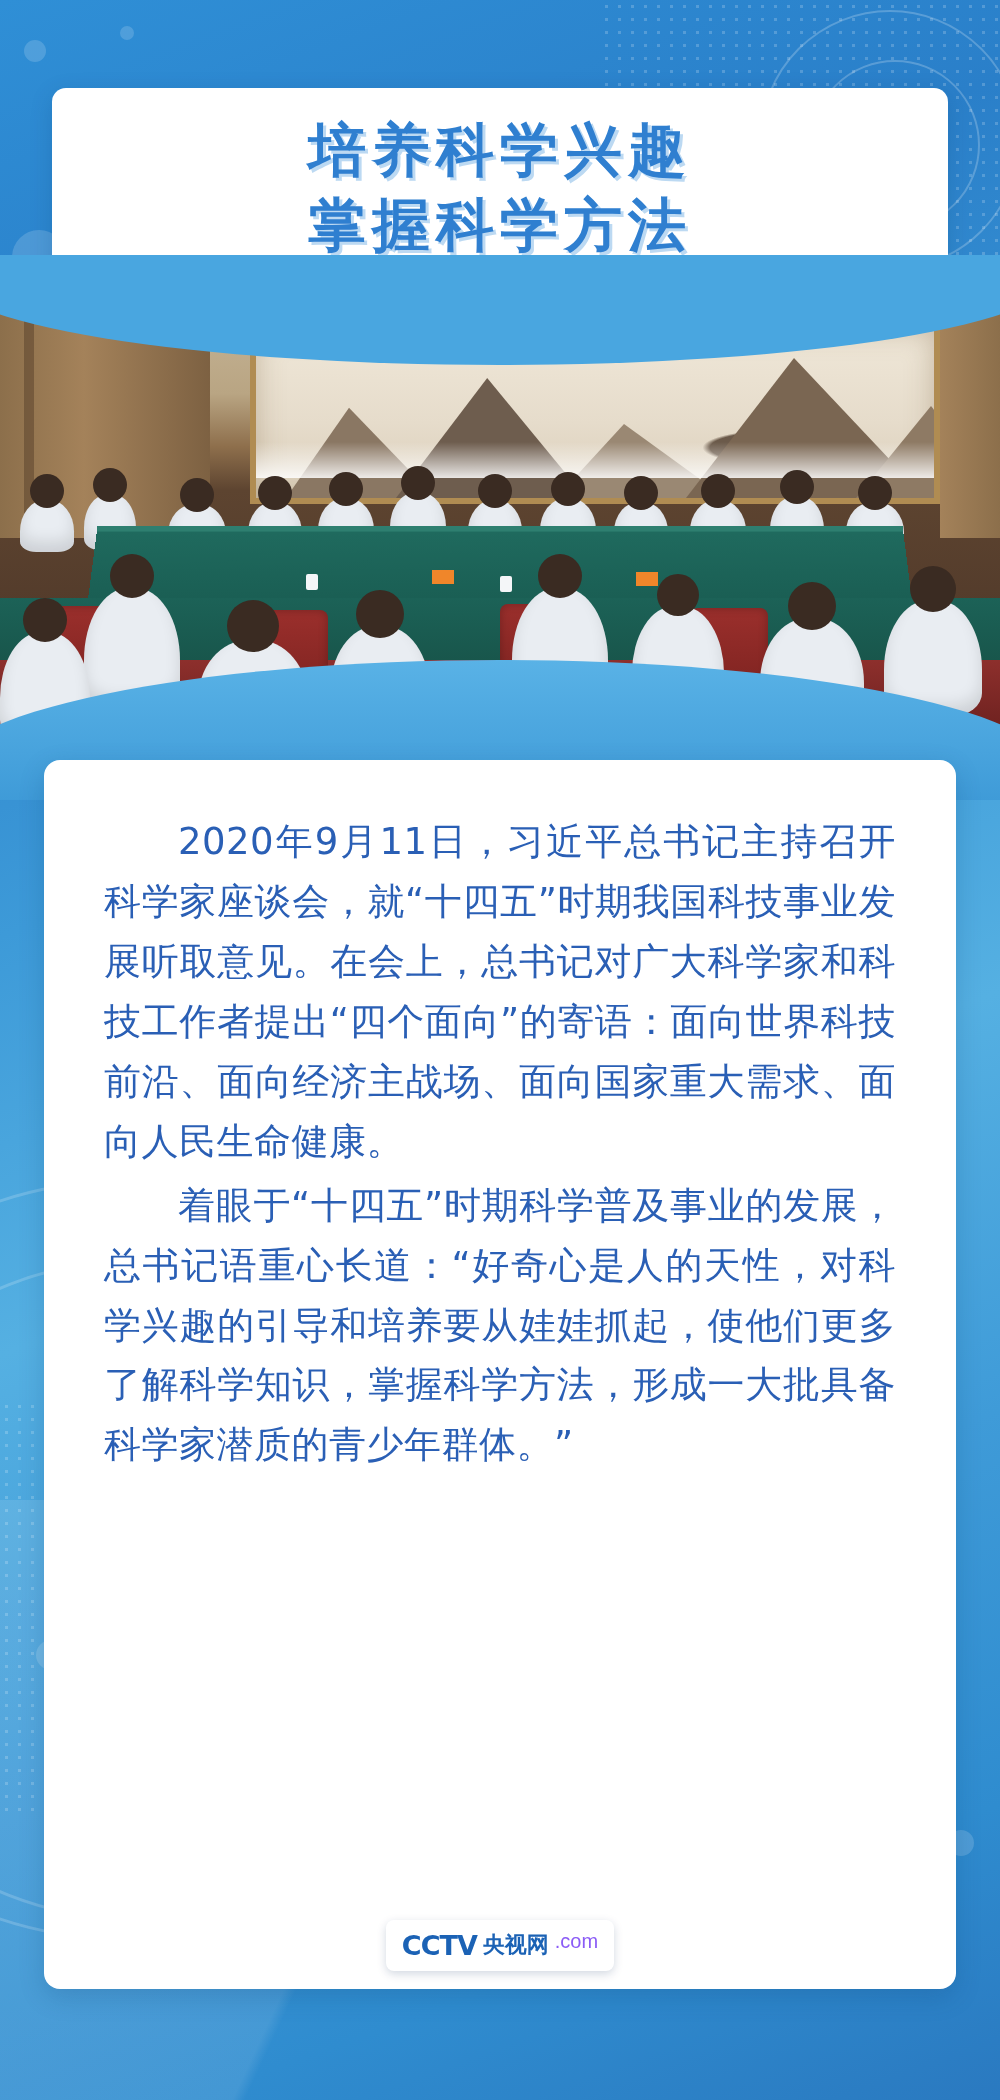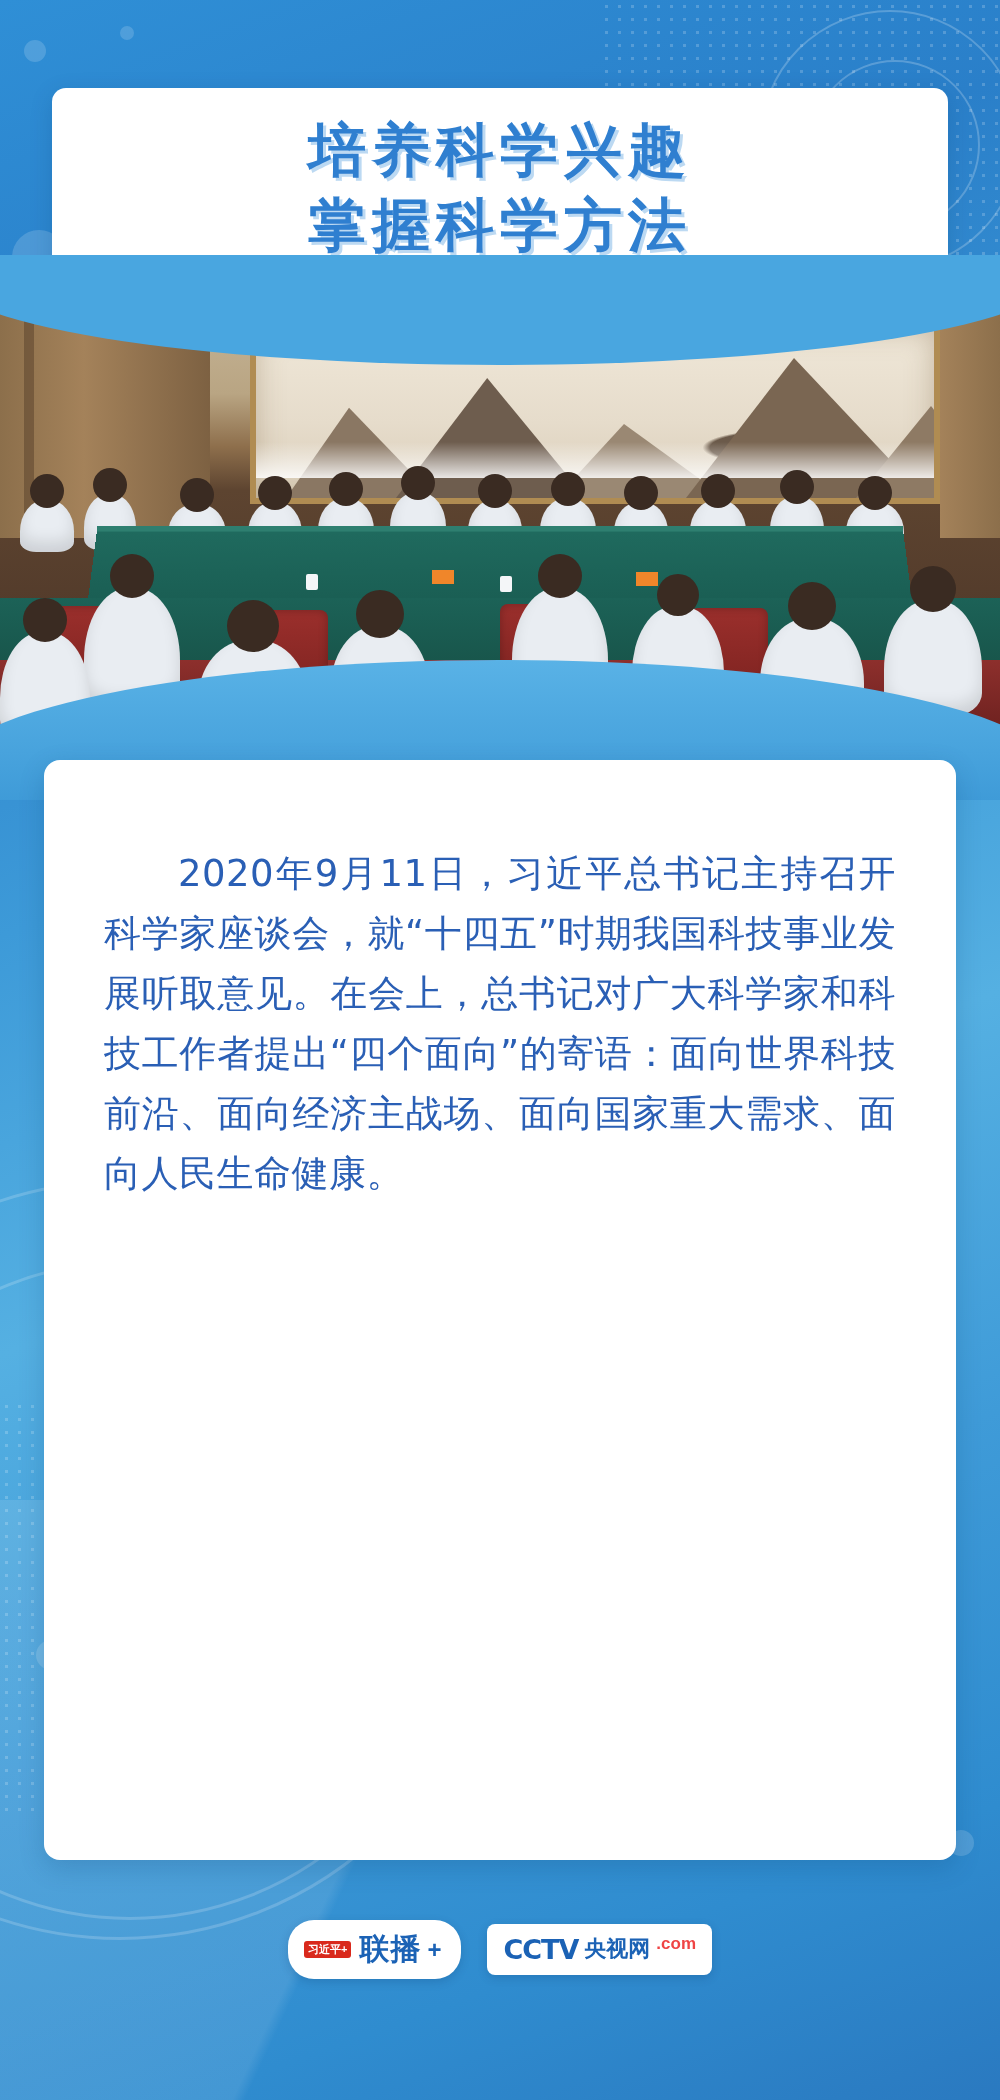--- a/index.html
+++ b/index.html
@@ -137,25 +137,25 @@
     position: absolute; left: -60px; top: 660px; width: 1120px; height: 140px;
     background: linear-gradient(to bottom, #59b2e6, #3f9bd8);
     border-radius: 60% 60% 0 0/100% 100% 0 0;
     z-index: 5;
   }
 
   
   .text-card {
     position: absolute;
     left: 44px; top: 760px;
-    width: 912px; height: 1100px;
+    width: 912px; height: 1229px;
     background: #ffffff;
     border-radius: 16px;
     box-shadow: 0 8px 26px rgba(10,60,110,0.2);
-    padding: 84px 60px;
+    padding: 52px 60px;
     z-index: 6;
   }
   .para {
     font-family: "DejaVu Sans", "Liberation Sans", sans-serif;
     color: #2a5fb5;
     font-size: 37px;
     line-height: 1.62;
     text-indent: 2em;
     text-align: justify;
     letter-spacing: 0.5px;
@@ -189,21 +189,21 @@
   .lb-plus { color:#1b62b5; font-size: 24px; font-weight: 700; margin-left:-2px; }
   .logo-cctv {
     background: #ffffff;
     border-radius: 8px;
     padding: 10px 16px;
     display: flex; align-items: flex-start; gap: 6px;
     box-shadow: 0 3px 10px rgba(0,40,90,.18);
   }
   .cctv-mark { color:#1b62b5; font-weight:700; font-size:27px; letter-spacing:-1px; font-family:"DejaVu Sans",sans-serif;}
   .cctv-cn { color:#1b62b5; font-weight:700; font-size:22px; }
-  .cctv-com { color:#ef4444; font-size:17px;font-weight:bold; }
+  .cctv-com { color:#8b5cf6; font-size:20px; }
 </style>
 </head>
 <body>
 
 <div class="bg-deco">
   <div class="dotgrid" style="left:600px; top:0; width:400px; height:260px;"></div>
   <div class="dotgrid" style="left:0; top:1400px; width:220px; height:420px;"></div>
   <div class="bubble" style="left:24px; top:40px; width:22px; height:22px;"></div>
   <div class="bubble" style="left:70px; top:150px; width:38px; height:38px;"></div>
   <div class="bubble" style="left:12px; top:230px; width:54px; height:54px;"></div>
@@ -314,26 +314,22 @@
         <span class="head" style="width:44px;height:44px;top:-34px;"></span>
       </div>
   </div>
 </div>
 
 <div class="wave-top"></div>
 <div class="wave-bottom"></div>
 
 <div class="text-card">
   <p class="para">2020年9月11日，习近平总书记主持召开科学家座谈会，就“十四五”时期我国科技事业发展听取意见。在会上，总书记对广大科学家和科技工作者提出“四个面向”的寄语：面向世界科技前沿、面向经济主战场、面向国家重大需求、面向人民生命健康。</p>
+  <p class="para">着眼于“十四五”时期科学普及事业的发展，总书记语重心长道：“好奇心是人的天性，对科学兴趣的引导和培养要从娃娃抓起，使他们更多了解科学知识，掌握科学方法，形成一大批具备科学家潜质的青少年群体。”</p>
 </div>
 
 <div class="footer">
-  <div class="logo-lianbo">
-    <span class="lb-badge">习近平+</span>
-    <span class="lb-text">联播</span>
-    <span class="lb-plus">+</span>
-  </div>
   <div class="logo-cctv">
     <span class="cctv-mark">CCTV</span>
     <span class="cctv-cn">央视网</span>
     <span class="cctv-com">.com</span>
   </div>
 </div>
 
 </body></html>

